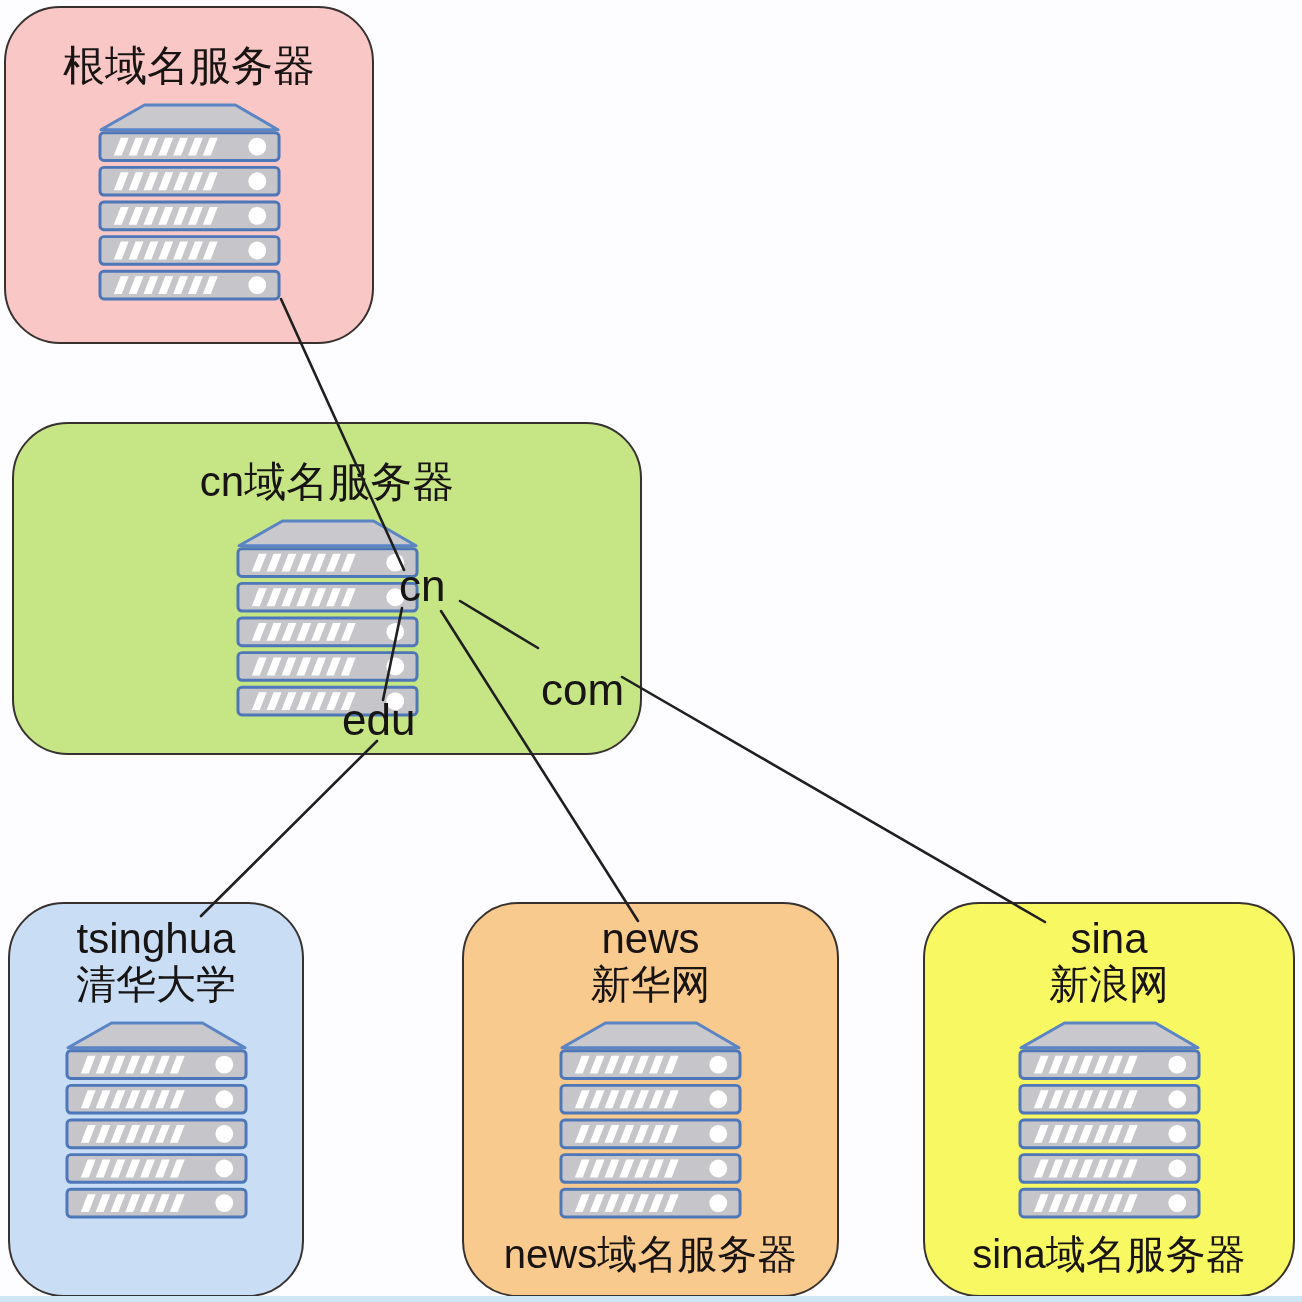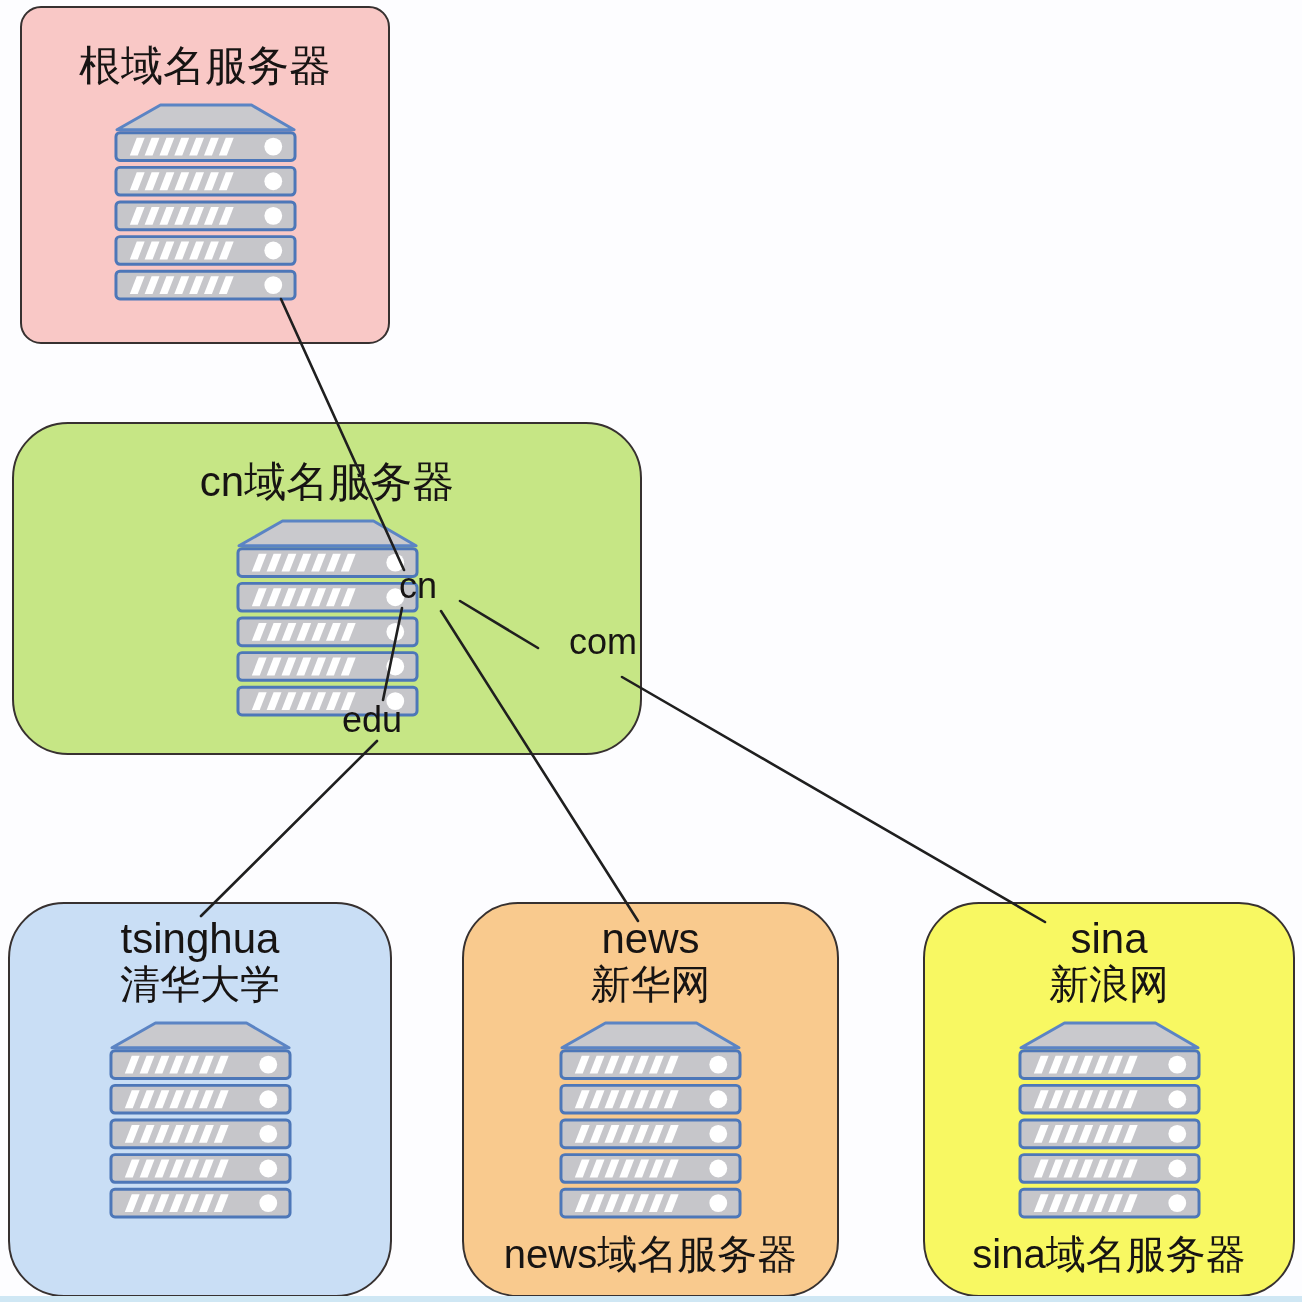--- a/index.html
+++ b/index.html
@@ -1,34 +1,34 @@
 <!DOCTYPE html>
 <html><head>
 <meta charset="utf-8">
 <style>
   html,body{margin:0;padding:0;background:#fdfdff;font-family:"Liberation Sans",sans-serif;}
   .canvas{position:relative;width:1302px;height:1302px;background:#fdfdff;overflow:hidden;}
   .box{position:absolute;box-sizing:border-box;border:2.5px solid #373130;border-radius:56px;
        display:flex;flex-direction:column;align-items:center;color:#171413;}
-  .box-root{left:20px;top:6px;width:370px;height:338px;border-radius:21px;}
+  .box-root{left:4px;top:6px;width:370px;height:338px;}
   .box-cn{left:12px;top:422px;width:630px;height:333px;align-items:center;}
   .cn-inner{width:370px;display:flex;flex-direction:column;align-items:center;}
-  .box-tsinghua{left:8px;top:902px;width:384px;height:395px;}
+  .box-tsinghua{left:8px;top:902px;width:296px;height:395px;}
   .box-news{left:462px;top:902px;width:377px;height:395px;}
   .box-sina{left:923px;top:902px;width:372px;height:395px;}
   .node-title{font-size:42px;line-height:48px;margin-top:34px;white-space:nowrap;}
   .node-name{font-size:42px;line-height:46px;margin-top:12px;white-space:nowrap;}
   .node-cname{font-size:40px;line-height:44px;white-space:nowrap;}
   .node-caption{font-size:40px;line-height:44px;margin-top:12px;white-space:nowrap;}
   .server{width:185px;height:200px;margin-top:12px;flex:0 0 auto;}
   .server-sm{margin-top:14px;}
   .edges{position:absolute;left:0;top:0;width:1302px;height:1302px;pointer-events:none;}
-  .edge-label{position:absolute;font-size:36px;line-height:48px;color:#171413;white-space:nowrap;}
+  .edge-label{position:absolute;font-size:44px;line-height:48px;color:#171413;white-space:nowrap;}
   .lbl-cn{left:399px;top:562px;}
-  .lbl-com{left:541px;top:618px;margin-left:28px;}
+  .lbl-com{left:541px;top:666px;}
   .lbl-edu{left:342px;top:696px;}
   .bottom-strip{position:absolute;left:0;bottom:0;width:1302px;height:6px;background:#cfe7f4;}
 </style>
 </head>
 <body>
 
 <svg width="0" height="0" style="position:absolute" aria-hidden="true">
   <defs>
     <g id="srv-unit">
       <rect x="3" y="0" width="181" height="28" rx="4" fill="#c6c6ca" stroke="#4d77b8" stroke-width="3"></rect>

